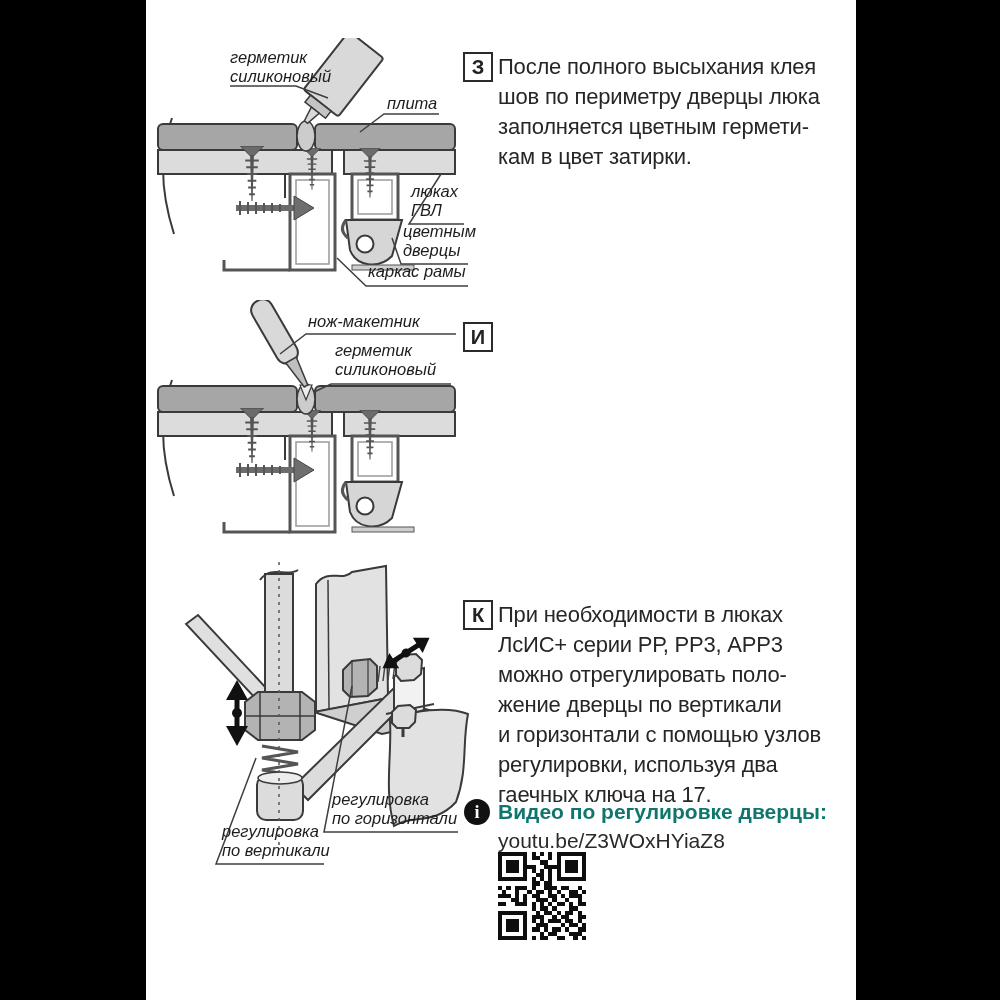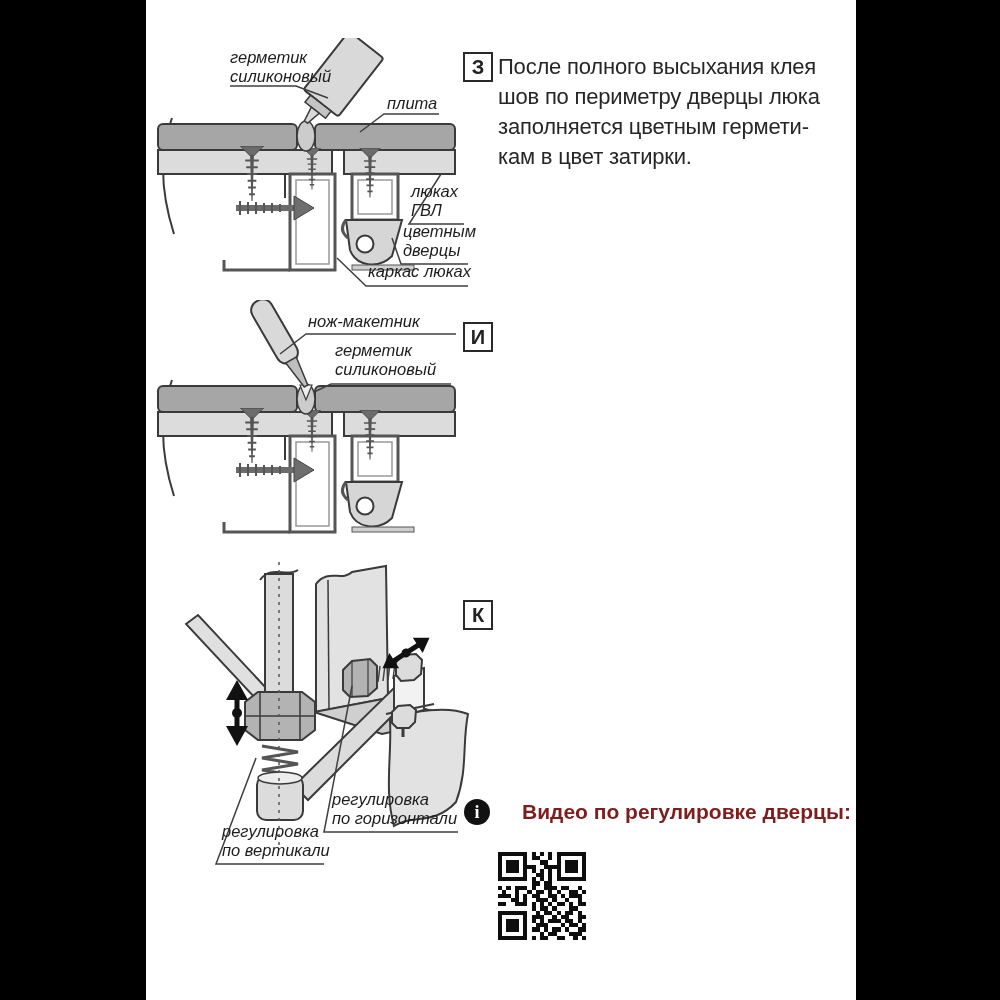--- a/index.html
+++ b/index.html
@@ -9,21 +9,21 @@
   .abs{position:absolute;}
   .marker{width:30px;height:30px;border:2px solid #2a2a2a;box-sizing:border-box;
           display:flex;align-items:center;justify-content:center;
           font-size:20px;font-weight:600;color:#222;background:#fff;}
   .body-text{width:372px;font-size:22px;line-height:30px;font-weight:500;color:#262626;
              white-space:pre-line;letter-spacing:-0.2px;}
   .fig{position:absolute;}
   .fig svg{position:absolute;left:0;top:0;}
   .fig-label{position:absolute;font-style:italic;font-weight:500;font-size:16.5px;
              line-height:19px;color:#1d1d1d;white-space:pre-line;}
-  .video-label{font-size:21px;font-weight:700;color:#7f1d1d;margin-left:24px;}
+  .video-label{font-size:21px;font-weight:700;color:#0f766e;}
   .video-url{font-size:21px;font-weight:500;color:#2a2a2a;}
   .info-circle{width:26px;height:26px;border-radius:50%;background:#111;color:#fff;
                display:flex;align-items:center;justify-content:center;
                font-family:"Liberation Serif",serif;font-weight:700;font-size:18px;}
   .qr{display:grid;grid-template-rows:repeat(21,1fr);grid-template-columns:repeat(21,1fr);
       width:88px;height:88px;background:#fff;}
   .qr i{background:#0e0e0e;}
 </style>
 </head>
 <body>
@@ -91,21 +91,21 @@
         <path d="M312 248 H210 L181 220"></path>
       </g>
     </svg>
     <div class="fig-label" style="left:74px;top:10px;">герметик
 силиконовый</div>
     <div class="fig-label" style="left:231px;top:56px;">плита</div>
     <div class="fig-label" style="left:255px;top:144px;">люках
 ГВЛ</div>
     <div class="fig-label" style="left:247px;top:184px;">цветным
 дверцы</div>
-    <div class="fig-label" style="left:212px;top:224px;">каркас люках</div>
+    <div class="fig-label" style="left:212px;top:224px;">каркас рамы</div>
   </div>
 
   <div class="abs marker" style="left:317px;top:322px;">
     <span>И</span>
   </div>
 
   <div class="fig" style="left:10px;top:300px;width:320px;height:270px;">
     <svg width="320" height="270" viewBox="0 0 320 270">
       <use href="#xsec" x="0" y="0" width="320" height="240"></use>
       <ellipse cx="150" cy="99" rx="9" ry="15" fill="#cccccc" stroke="#3a3a3a" stroke-width="1.5"></ellipse>
@@ -120,20 +120,27 @@
       </g>
     </svg>
     <div class="fig-label" style="left:152px;top:12px;">нож-макетник</div>
     <div class="fig-label" style="left:179px;top:41px;">герметик
 силиконовый</div>
   </div>
 
   <div class="abs marker" style="left:317px;top:600px;">
     <span>К</span>
   </div>
+  <div class="abs body-text" style="left:352px;top:600px;">При необходимости в люках
+ЛсИС+ серии РР, РР3, АРР3
+можно отрегулировать поло-
+жение дверцы по вертикали
+и горизонтали с помощью узлов
+регулировки, используя два
+гаечных ключа на 17.</div>
 
   <div class="fig" style="left:10px;top:558px;width:320px;height:312px;">
     <svg width="320" height="312" viewBox="0 0 320 312">
 
       <path d="M160 26 C172 10 186 24 196 14 L230 8 L232 140 L160 154 Z" fill="#e2e2e2" stroke="#3a3a3a" stroke-width="2"></path>
       <path d="M172 22 L173 151" stroke="#3a3a3a" stroke-width="1.5"></path>
       <polygon points="158,154 232,140 300,160 226,176" fill="#cfcfcf" stroke="#3a3a3a" stroke-width="2"></polygon>
 
       <path d="M234 162 C256 152 292 148 312 156 C306 186 312 212 300 244 C278 268 256 256 238 268 C228 232 236 198 234 162 Z" fill="#e2e2e2" stroke="#3a3a3a" stroke-width="2"></path>
 
@@ -189,20 +196,21 @@
     <div class="fig-label" style="left:176px;top:232px;">регулировка
 по горизонтали</div>
     <div class="fig-label" style="left:66px;top:264px;">регулировка
 по вертикали</div>
   </div>
 
   <div class="abs info-circle" style="left:318px;top:799px;">
     <span>i</span>
   </div>
   <div class="abs video-label" style="left:352px;top:800px;">Видео по регулировке дверцы:</div>
+  <div class="abs video-url" style="left:352px;top:829px;">youtu.be/Z3WOxHYiaZ8</div>
   <div class="abs qr" style="left:352px;top:852px;">
       <i style="grid-area: 1 / 1;"></i>
       <i style="grid-area: 1 / 2;"></i>
       <i style="grid-area: 1 / 3;"></i>
       <i style="grid-area: 1 / 4;"></i>
       <i style="grid-area: 1 / 5;"></i>
       <i style="grid-area: 1 / 6;"></i>
       <i style="grid-area: 1 / 7;"></i>
       <i style="grid-area: 1 / 9;"></i>
       <i style="grid-area: 1 / 11;"></i>

